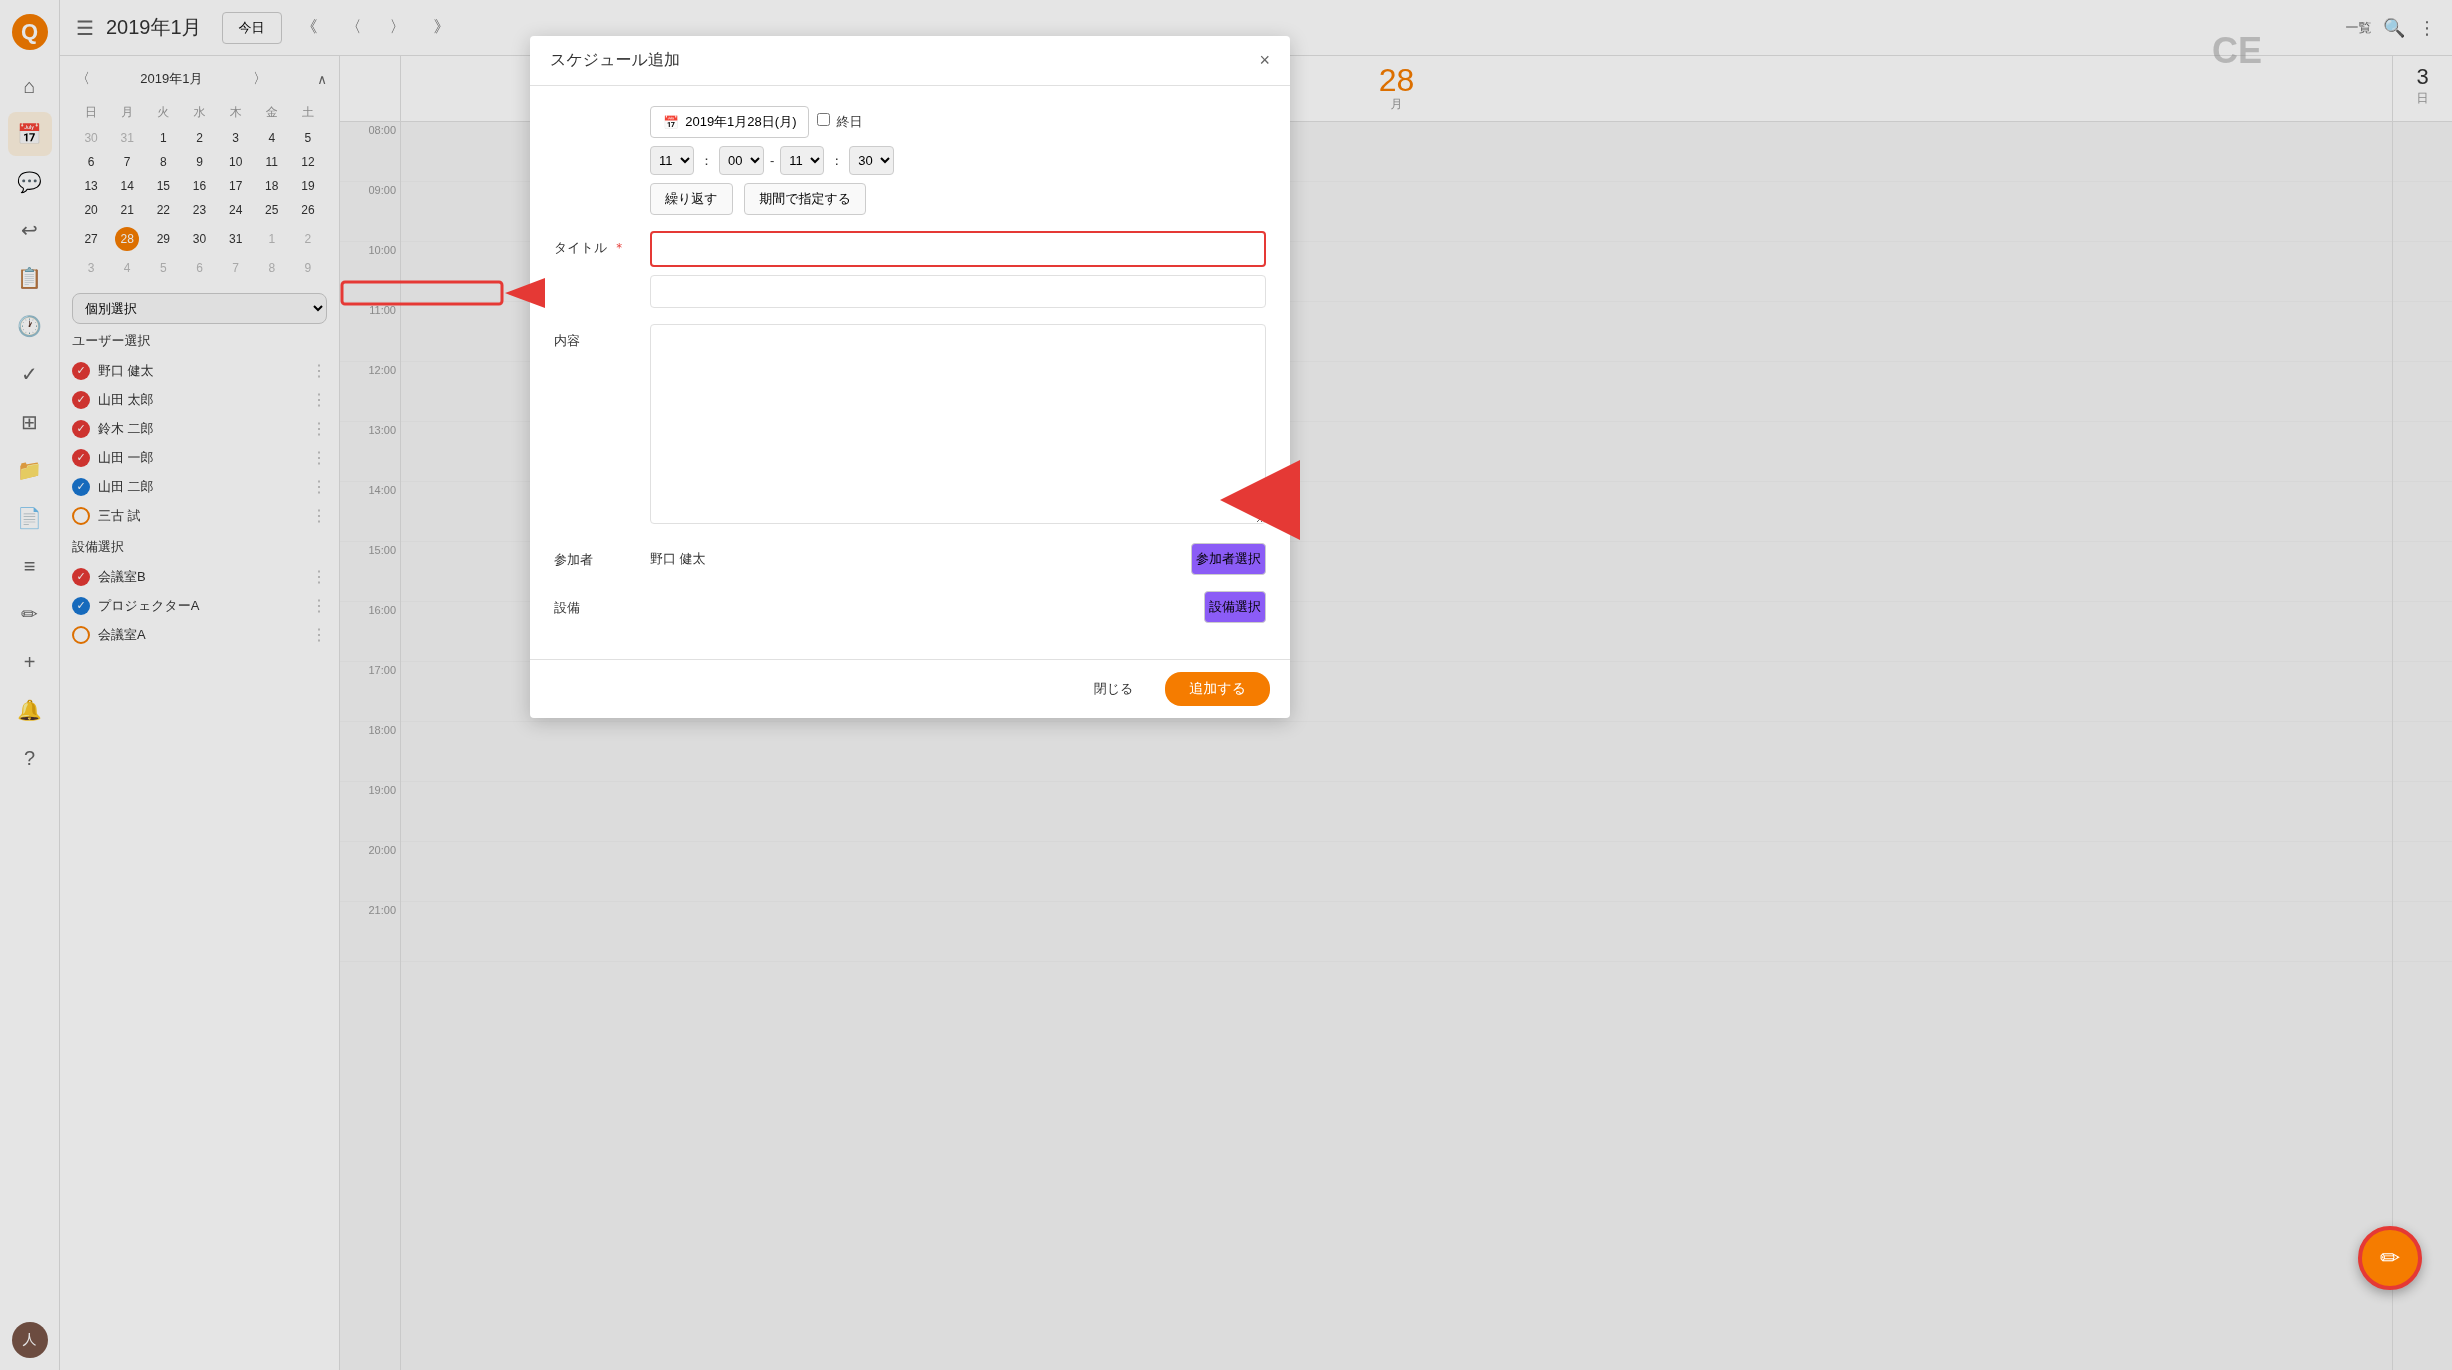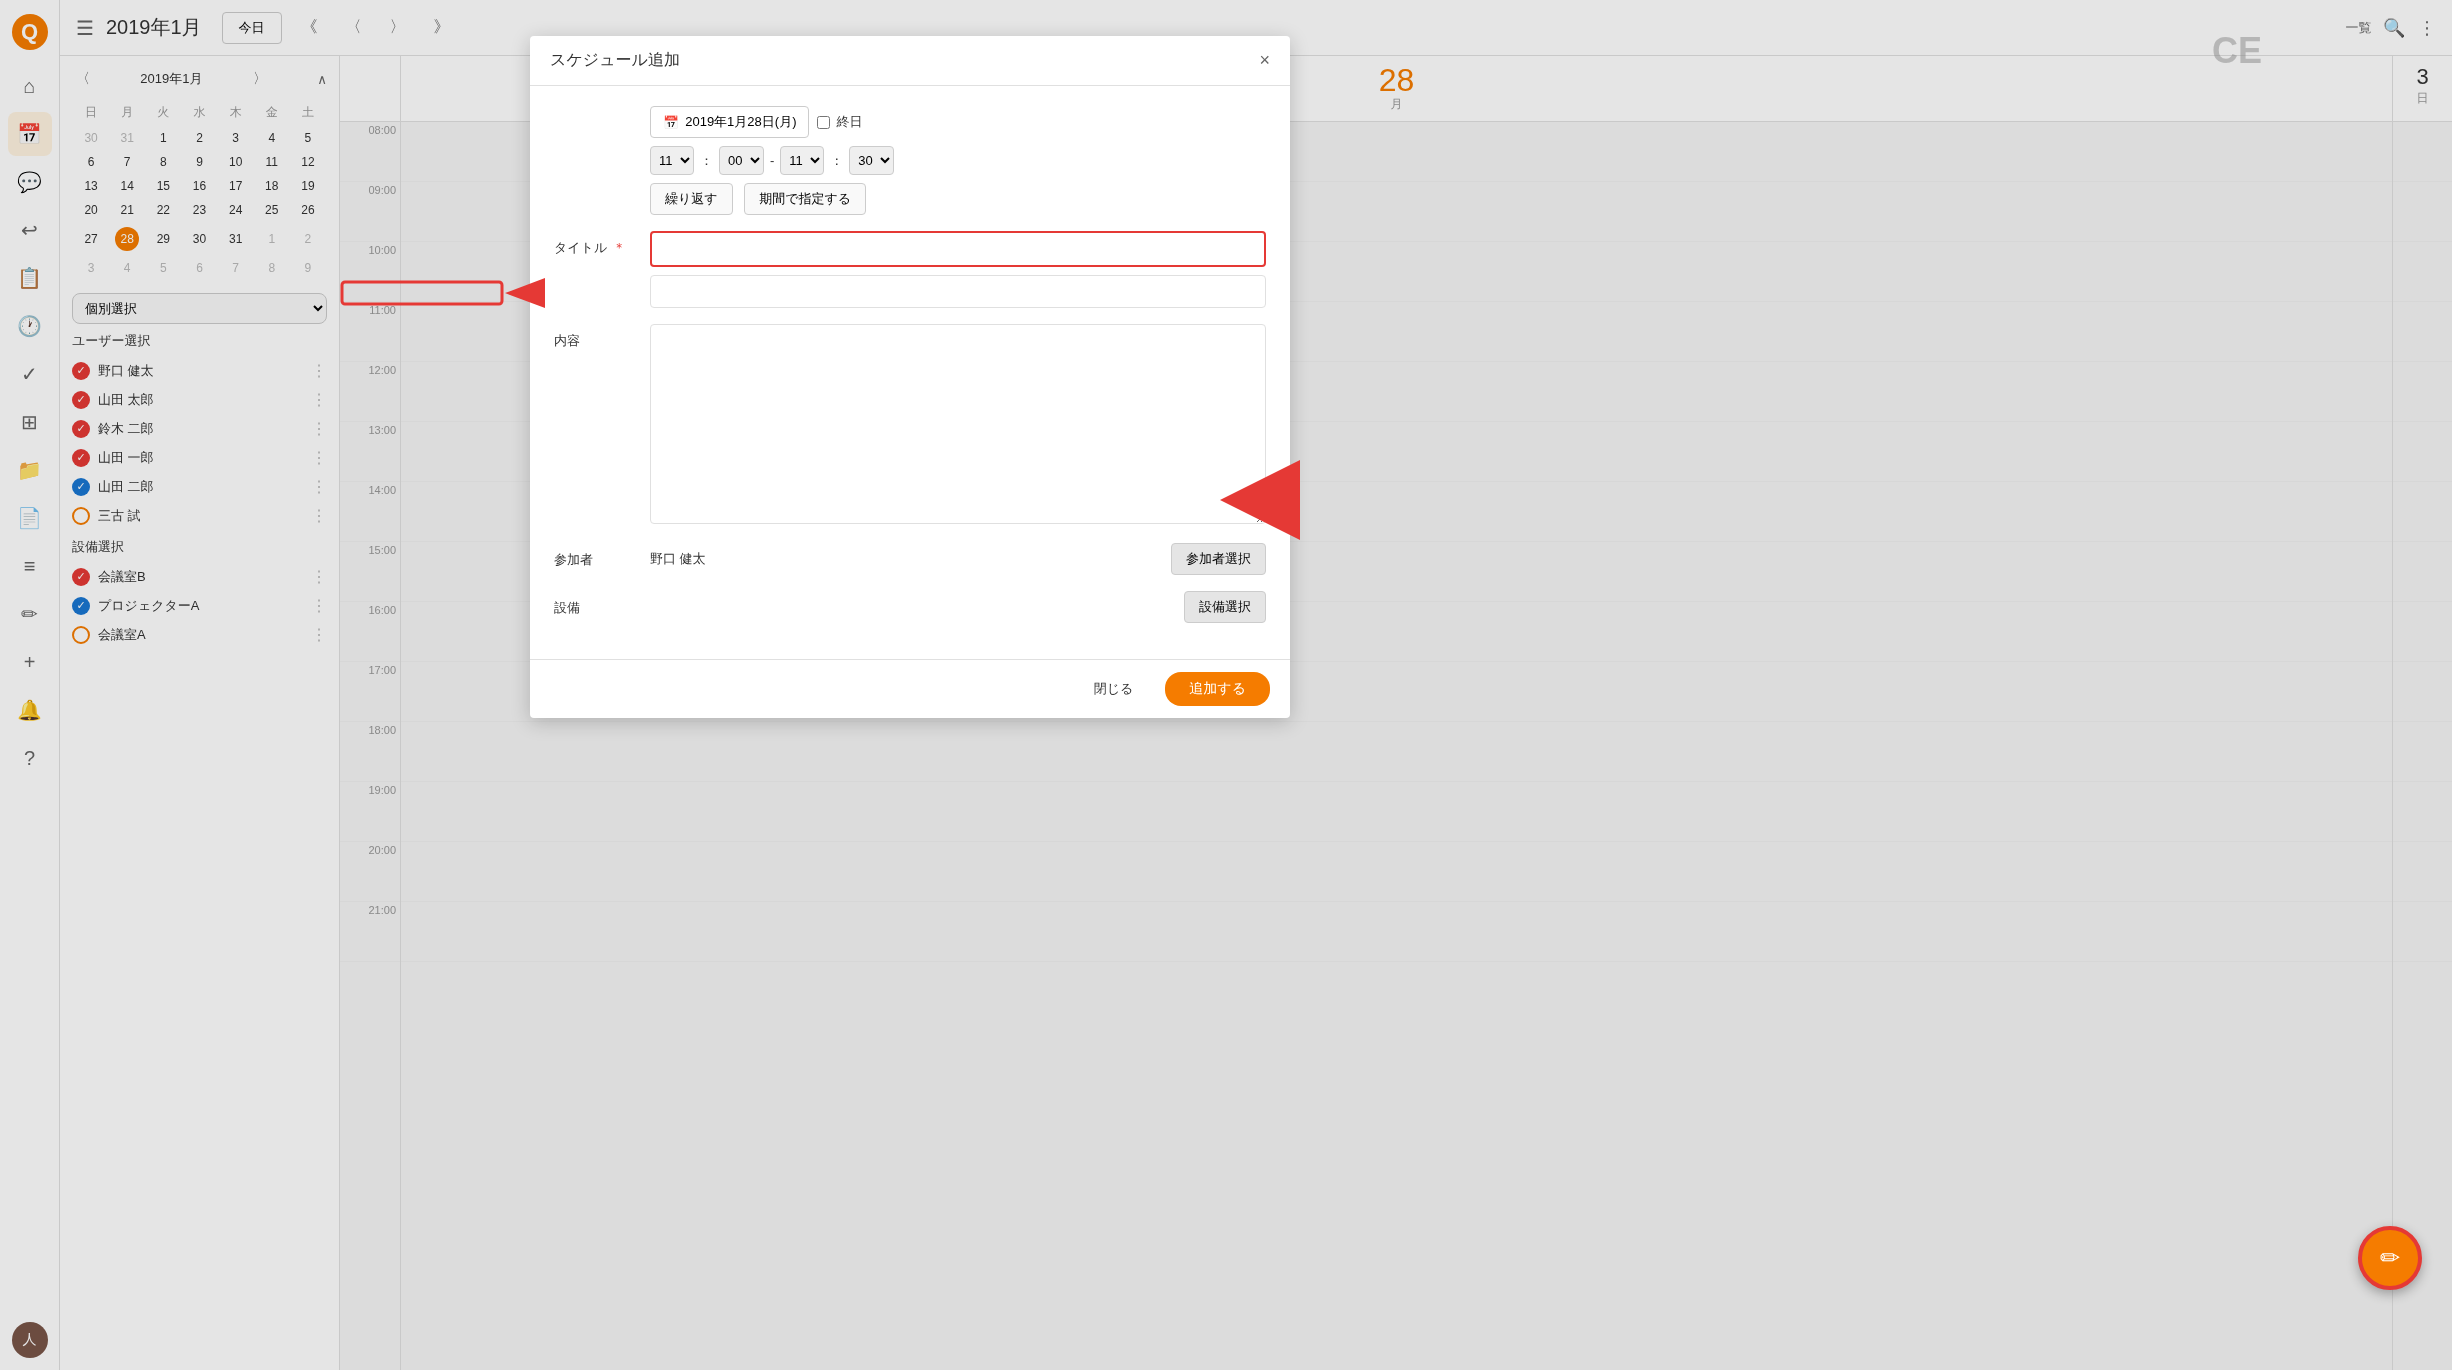--- a/index.html
+++ b/index.html
@@ -73,33 +73,33 @@
     .modal-header { display: flex; align-items: center; justify-content: space-between; padding: 14px 20px; border-bottom: 1px solid #e0e0e0; }
     .modal-title { font-size: 16px; font-weight: 500; }
     .modal-close { background: transparent; border: none; cursor: pointer; font-size: 18px; color: #666; }
     .modal-body { padding: 20px 24px; }
     .form-row { display: flex; align-items: flex-start; margin-bottom: 16px; gap: 16px; }
     .form-label { width: 80px; flex-shrink: 0; font-size: 13px; color: #333; padding-top: 8px; }
     .form-label-required { color: #e53935; margin-left: 2px; }
     .form-control { flex: 1; }
     .date-row { display: flex; align-items: center; gap: 8px; flex-wrap: wrap; }
     .date-btn { padding: 6px 12px; border: 1px solid #ccc; border-radius: 4px; background: #fff; font-size: 13px; cursor: pointer; display: flex; align-items: center; gap: 6px; }
-    .checkbox-label { display: flex; align-items: center; gap: 6px; font-size: 13px; cursor: pointer; }
+    .checkbox-label { display: flex; align-items: flex-start; gap: 6px; font-size: 13px; cursor: pointer; }
     .time-row { display: flex; align-items: center; gap: 6px; margin-top: 8px; }
     .time-select { padding: 5px 4px; border: 1px solid #ccc; border-radius: 4px; font-size: 13px; }
     .repeat-btn, .period-btn { padding: 6px 14px; border: 1px solid #ccc; border-radius: 4px; background: #f9f9f9; font-size: 13px; cursor: pointer; margin-top: 8px; margin-right: 8px; }
     .title-input { width: 100%; padding: 8px 12px; border: 2px solid #e53935; border-radius: 4px; font-size: 14px; outline: none; }
     .subtitle-input { width: 100%; padding: 8px 12px; border: 1px solid #e0e0e0; border-radius: 4px; font-size: 13px; outline: none; margin-top: 8px; }
     .content-textarea { width: 100%; height: 200px; padding: 8px 12px; border: 1px solid #e0e0e0; border-radius: 4px; font-size: 13px; outline: none; resize: vertical; }
     .radio-group { display: flex; align-items: center; gap: 16px; }
     .radio-label { display: flex; align-items: center; gap: 6px; font-size: 13px; cursor: pointer; }
     .radio-orange { accent-color: #f57c00; }
     .participants-row { display: flex; align-items: center; gap: 12px; }
     .participants-text { font-size: 13px; flex: 1; }
-    .select-participants-btn { padding: 6px 14px; border: 1px solid #ccc; border-radius: 4px; background: #e5e5e5; font-size: 13px; cursor: pointer; }
+    .select-participants-btn { padding: 6px 4px; border: 1px solid #ccc; border-radius: 4px; background: #8b5cf6; font-size: 13px; cursor: pointer; }
     .modal-footer { display: flex; align-items: center; justify-content: flex-end; padding: 12px 20px; border-top: 1px solid #e0e0e0; gap: 12px; }
     .close-btn { padding: 8px 20px; border: none; background: transparent; font-size: 13px; cursor: pointer; color: #333; }
     .add-btn { padding: 8px 24px; border: none; background: #f57c00; color: white; border-radius: 16px; font-size: 14px; cursor: pointer; font-weight: 500; }
     .attach-btn { padding: 6px 14px; border: 1px solid #ccc; border-radius: 4px; background: #f9f9f9; font-size: 13px; cursor: pointer; display: flex; align-items: center; gap: 6px; }
 
     
     .fab { position: absolute; bottom: 80px; right: 30px; width: 64px; height: 64px; border-radius: 50%; background: #f57c00; border: 4px solid #e53935; display: flex; align-items: center; justify-content: center; cursor: pointer; color: white; font-size: 24px; box-shadow: 0 4px 12px rgba(0,0,0,0.3); z-index: 300; }
 
     
     .arrow-svg { position: absolute; pointer-events: none; z-index: 200; }

